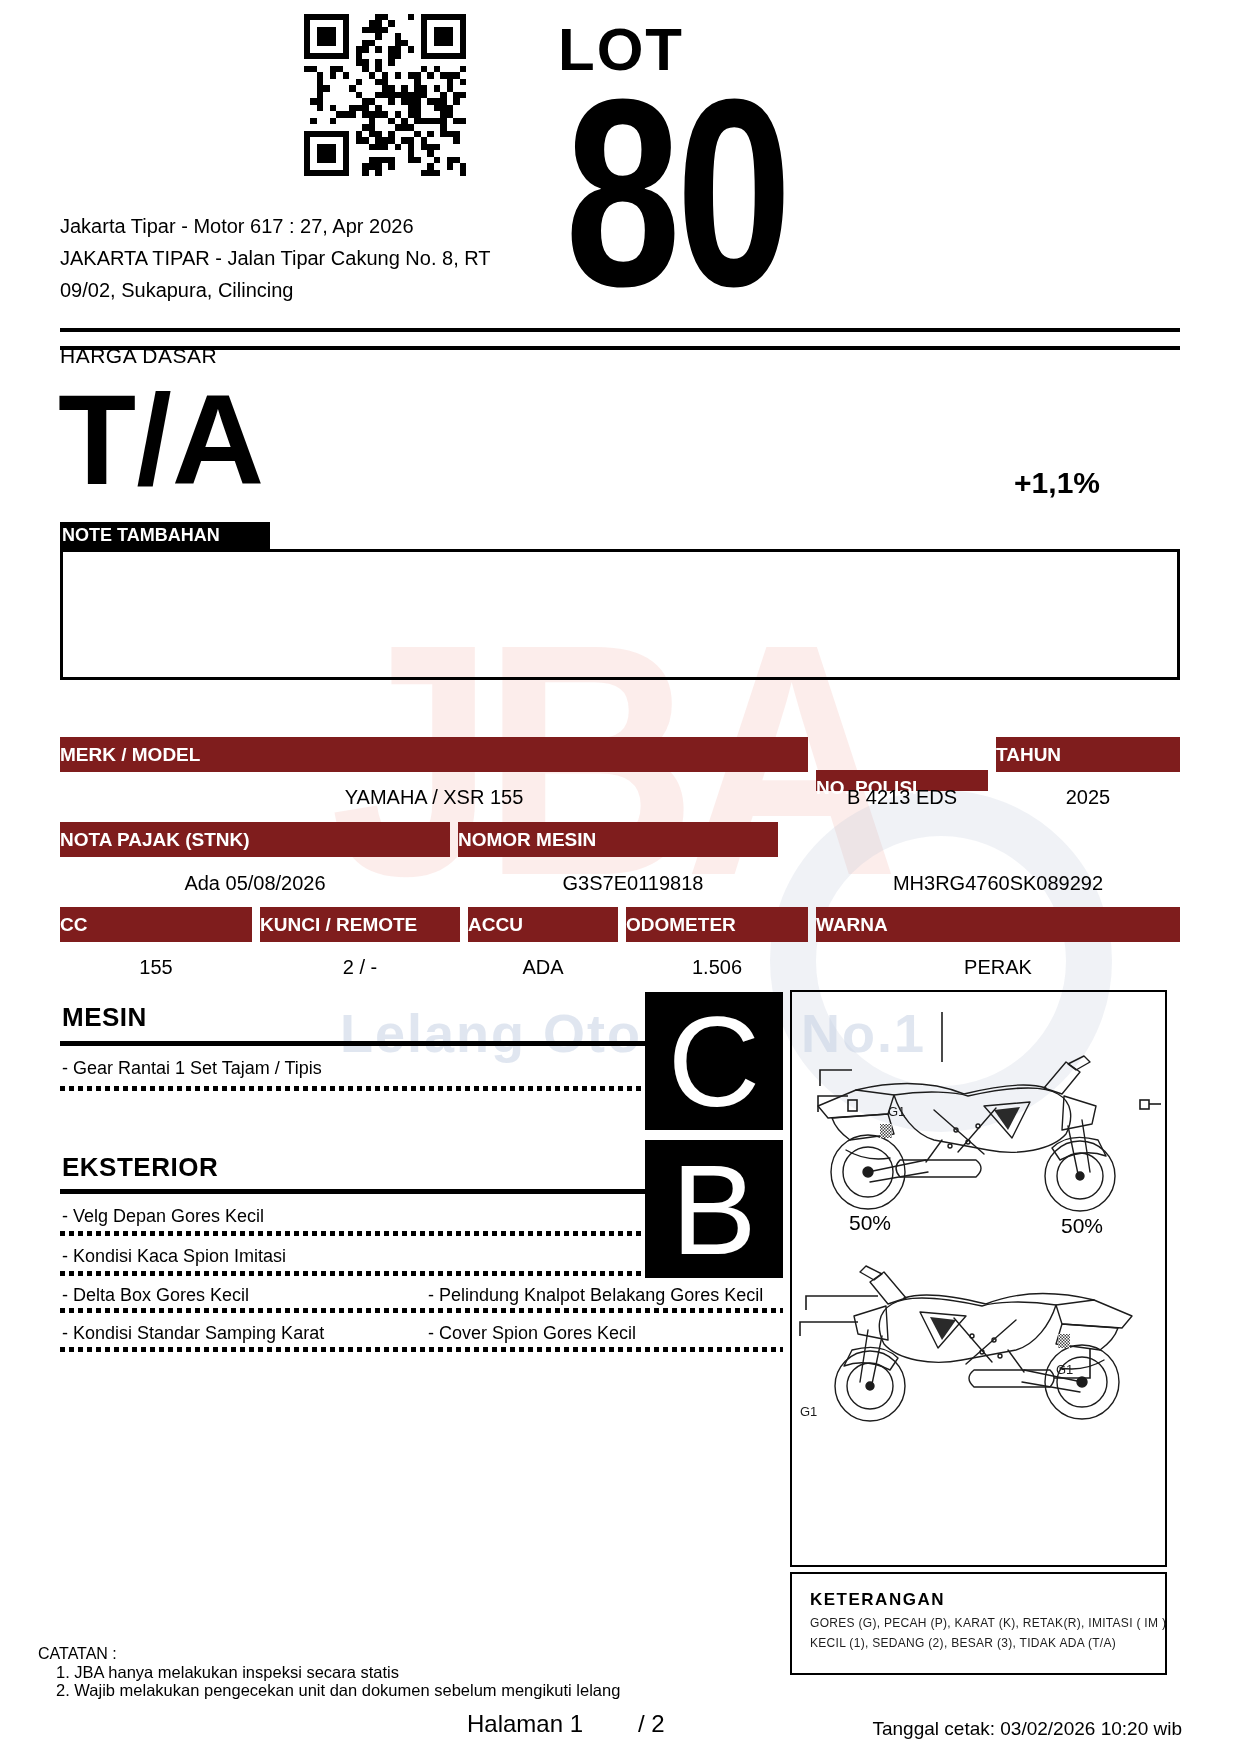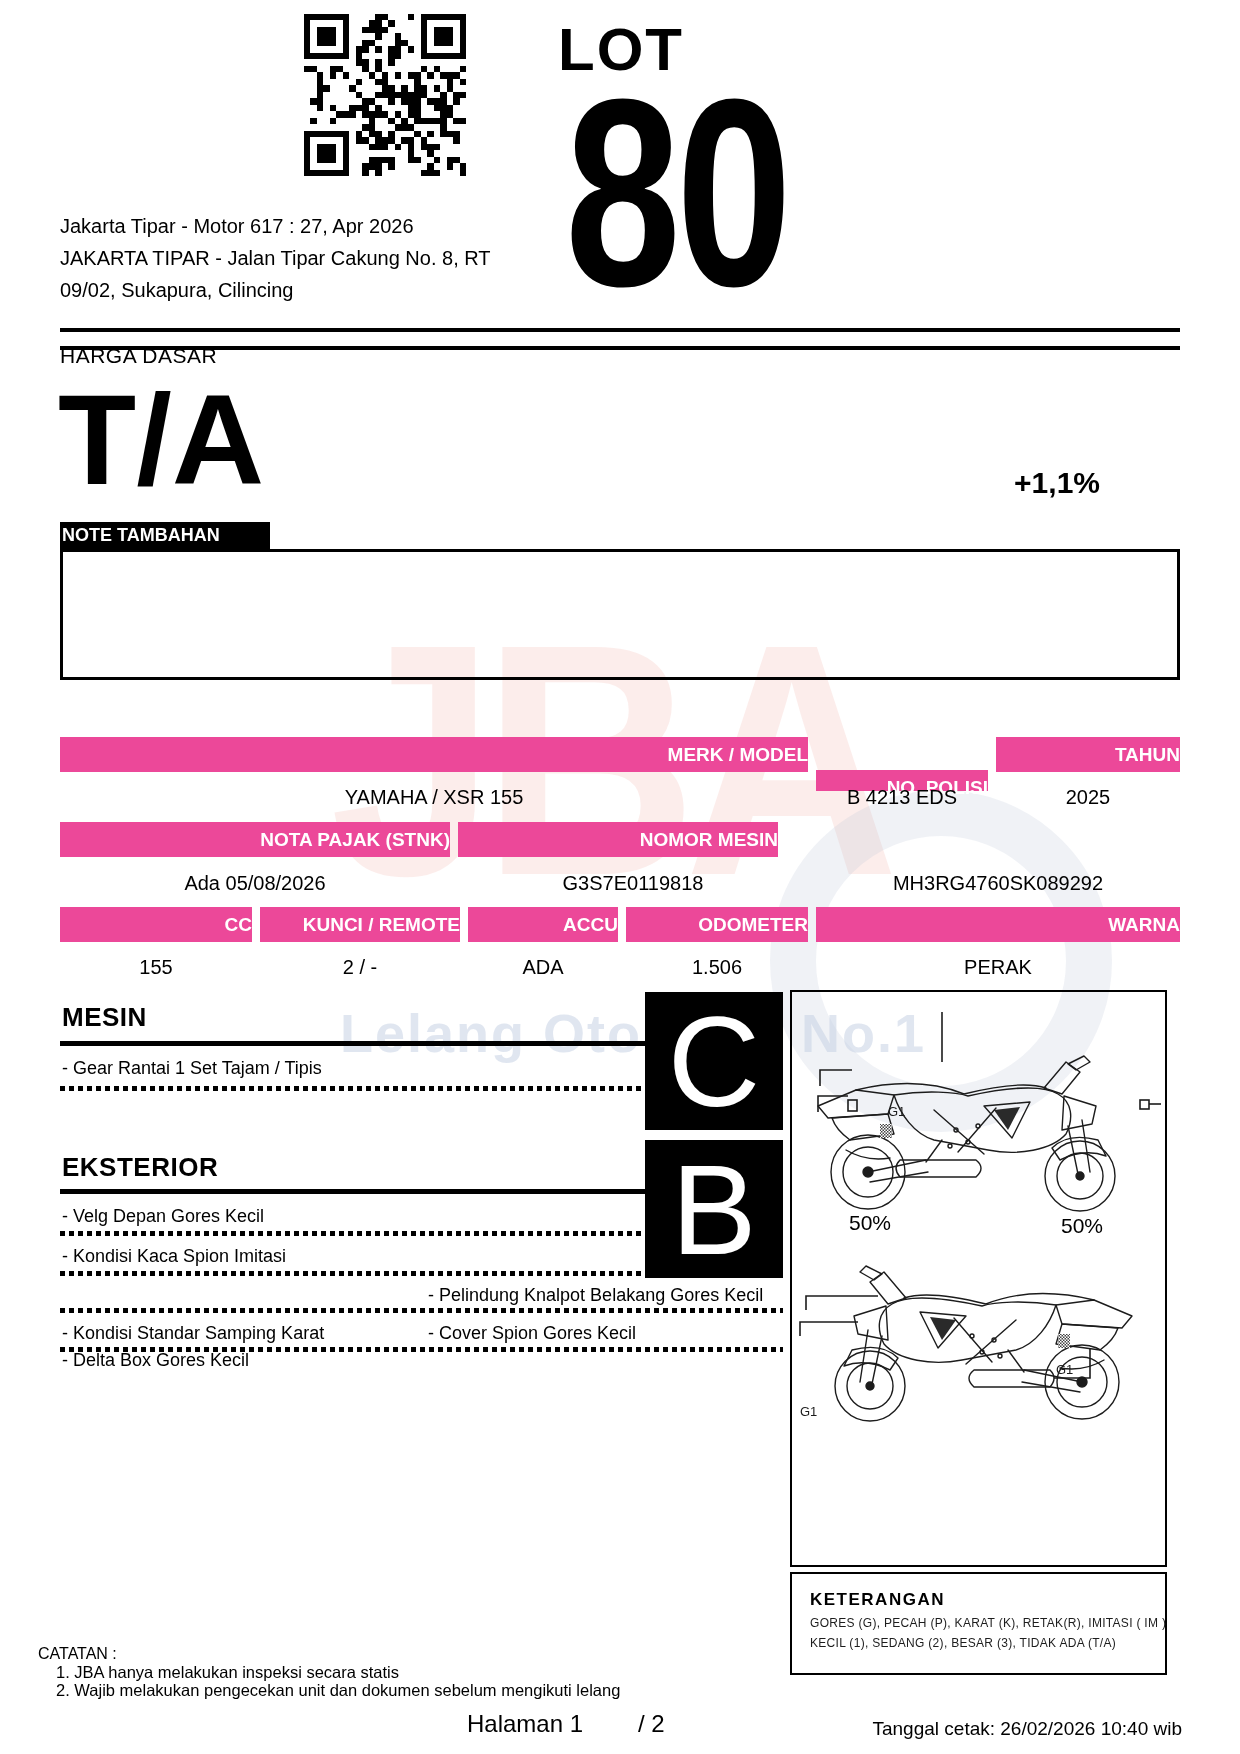--- a/index.html
+++ b/index.html
@@ -19,21 +19,21 @@
   .lot-label{font-weight:bold;font-size:60px;letter-spacing:2px;line-height:60px;}
   .lot-number{font-weight:bold;font-size:267px;line-height:210px;letter-spacing:-6px;transform:scaleX(.78);transform-origin:left;}
   .addr{font-size:20px;line-height:32px;white-space:nowrap;}
   .dbl-rule{height:14px;border-top:4px solid #000;border-bottom:4px solid #000;}
   .harga-label{font-size:21px;letter-spacing:.5px;}
   .harga-value{font-weight:bold;font-size:128px;line-height:120px;}
   .increment{font-weight:bold;font-size:30px;text-align:right;}
   .note-bar{background:#000;color:#fff;font-weight:bold;font-size:18px;line-height:27px;padding-left:2px;box-sizing:border-box;}
   .note-box{border:3px solid #000;box-sizing:border-box;background:transparent;font-size:16px;padding:6px;}
   
-  .bar{background:#ec4899;color:#fff;font-weight:bold;font-size:19px;line-height:35px;text-align:right;white-space:nowrap;}
+  .bar{background:#7f1d1d;color:#fff;font-weight:bold;font-size:19px;line-height:35px;text-align:left;white-space:nowrap;}
   .val{font-size:20px;line-height:34px;text-align:center;white-space:nowrap;}
   
   .sec-title{font-weight:bold;font-size:26px;letter-spacing:.5px;}
   .sec-rule{height:5px;background:#000;}
   .item{font-size:18px;white-space:nowrap;}
   .dotted{height:5px;background:repeating-linear-gradient(90deg,#000 0 5px,transparent 5px 9px);}
   .grade-box{background:#000;color:#fff;display:flex;align-items:center;justify-content:center;font-size:128px;font-weight:400;}
   
   .diagram-box{border:2px solid #000;box-sizing:border-box;background:transparent;}
   .ket-box{border:2px solid #000;box-sizing:border-box;}
@@ -304,21 +304,21 @@
 
   <div class="abs z sec-title" style="left:62px;top:1152px;">EKSTERIOR</div>
   <div class="abs z sec-rule" style="left:60px;top:1189px;width:585px;"></div>
 
   <div class="abs z item" style="left:62px;top:1206px;">- Velg Depan Gores Kecil</div>
   <div class="abs z dotted" style="left:60px;top:1231px;width:585px;"></div>
 
   <div class="abs z item" style="left:62px;top:1246px;">- Kondisi Kaca Spion Imitasi</div>
   <div class="abs z dotted" style="left:60px;top:1271px;width:585px;"></div>
 
-  <div class="abs z item" style="left:62px;top:1350px;text-align:right;">- Delta Box Gores Kecil</div>
+  <div class="abs z item" style="left:62px;top:1285px;text-align:right;">- Delta Box Gores Kecil</div>
   <div class="abs z item" style="left:428px;top:1285px;">- Pelindung Knalpot Belakang Gores Kecil</div>
   <div class="abs z dotted" style="left:60px;top:1308px;width:723px;"></div>
 
   <div class="abs z item" style="left:62px;top:1323px;">- Kondisi Standar Samping Karat</div>
   <div class="abs z item" style="left:428px;top:1323px;">- Cover Spion Gores Kecil</div>
   <div class="abs z dotted" style="left:60px;top:1347px;width:723px;"></div>
 
   <div class="abs z diagram-box" style="left:790px;top:990px;width:377px;height:577px;">
     <svg width="373" height="573" viewBox="0 0 373 573">
       <defs>
@@ -385,15 +385,15 @@
     <div class="abs ket-title" style="left:18px;top:16px;">KETERANGAN</div>
     <div class="abs ket-line" style="left:18px;top:42px;">GORES (G), PECAH (P), KARAT (K), RETAK(R), IMITASI ( IM )</div>
     <div class="abs ket-line" style="left:18px;top:62px;">KECIL (1), SEDANG (2), BESAR (3), TIDAK ADA (T/A)</div>
   </div>
 
   <div class="abs z cat-title" style="left:38px;top:1645px;">CATATAN :</div>
   <div class="abs z cat-item" style="left:56px;top:1663px;">1. JBA hanya melakukan inspeksi secara statis</div>
   <div class="abs z cat-item" style="left:56px;top:1681px;">2. Wajib melakukan pengecekan unit dan dokumen sebelum mengikuti lelang</div>
   <div class="abs z page-num" style="left:467px;top:1710px;">Halaman 1</div>
   <div class="abs z page-num" style="left:638px;top:1710px;">/ 2</div>
-  <div class="abs z print-date" style="left:700px;top:1718px;width:482px;">Tanggal cetak: 26/02/2026 10:40 wib</div>
+  <div class="abs z print-date" style="left:700px;top:1718px;width:482px;">Tanggal cetak: 03/02/2026 10:20 wib</div>
 
 </div>
 
 </body></html>

